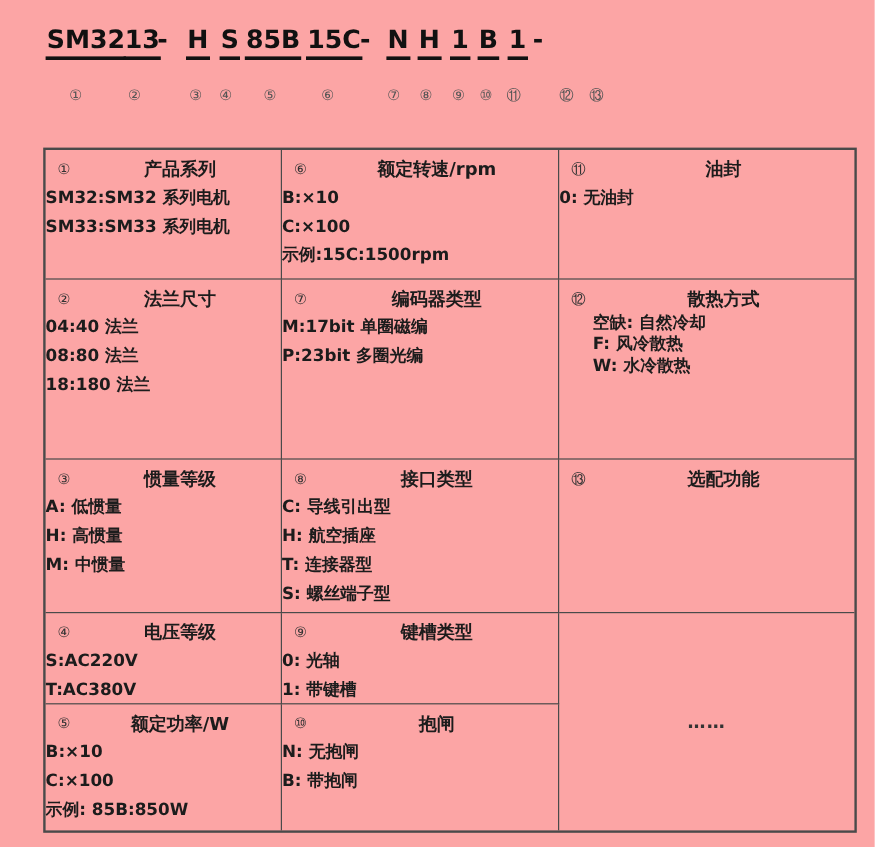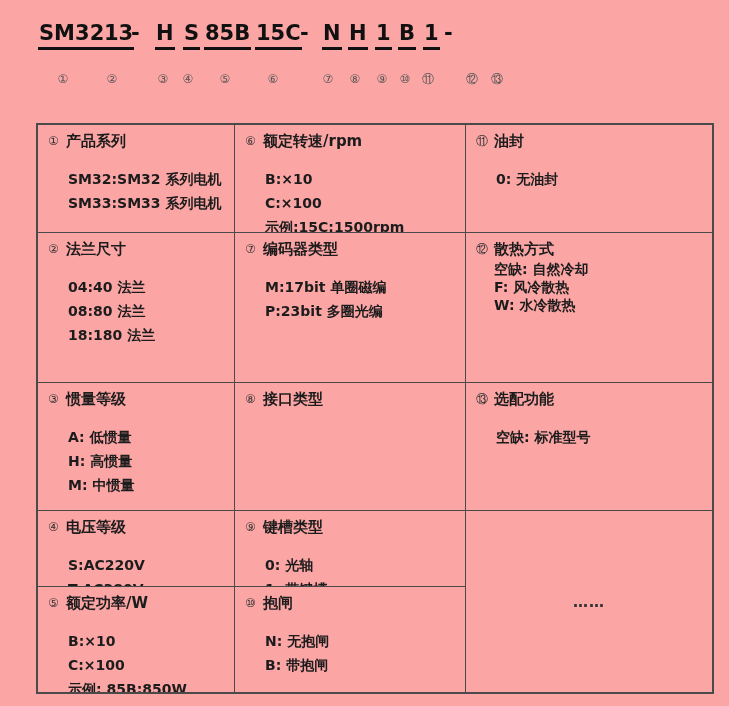--- a/index.html
+++ b/index.html
@@ -35,22 +35,22 @@
     border:2px solid #4a4a4a;
   }
   .cell{
     position:relative;border-right:1.5px solid #4a4a4a;border-bottom:1.5px solid #4a4a4a;
     overflow:hidden;
   }
   .cell.c3{border-right:none;}
   .cell.r5{border-bottom:none;}
   .cell-head{position:relative;margin-top:6px;height:20px;}
   .num{position:absolute;left:10px;top:2px;font-size:12px;color:#333;line-height:16px;}
-  .ttl{display:block;text-align:left;padding-left:28px;font-size:15px;font-weight:bold;line-height:20px;}
-  .opts{margin-top:16px;padding-left:30px;}
+  .ttl{display:block;text-align:center;padding-left:28px;font-size:15px;font-weight:bold;line-height:20px;}
+  .opts{margin-top:2px;}
   .opt{font-size:14px;font-weight:600;line-height:24px;white-space:nowrap;}
   .cell.tight .opts{margin-top:1px;padding-left:28px;}
   .cell.tight .opt{line-height:18px;}
   .cell.merged{
     grid-column:3;grid-row:4 / span 2;border-right:none;border-bottom:none;
     display:flex;align-items:center;justify-content:center;
   }
   .dots{font-size:15px;font-weight:600;color:#333;letter-spacing:1px;}
 </style>
 </head>
@@ -166,28 +166,31 @@
         <div class="opt">A: 低惯量</div>
         <div class="opt">H: 高惯量</div>
         <div class="opt">M: 中惯量</div>
       </div>
     </div>
     <div class="cell">
       <div class="cell-head">
         <span class="num">⑧</span>
         <span class="ttl">接口类型</span>
       </div>
+      <div class="opts">
+        <div class="opt">C: 导线引出型</div>
+        <div class="opt">H: 航空插座</div>
+        <div class="opt">T: 连接器型</div>
+        <div class="opt">S: 螺丝端子型</div>
+      </div>
     </div>
     <div class="cell c3">
       <div class="cell-head">
         <span class="num">⑬</span>
         <span class="ttl">选配功能</span>
-      </div>
-      <div class="opts">
-        <div class="opt">空缺: 标准型号</div>
       </div>
     </div>
 
     <div class="cell">
       <div class="cell-head">
         <span class="num">④</span>
         <span class="ttl">电压等级</span>
       </div>
       <div class="opts">
         <div class="opt">S:AC220V</div>

